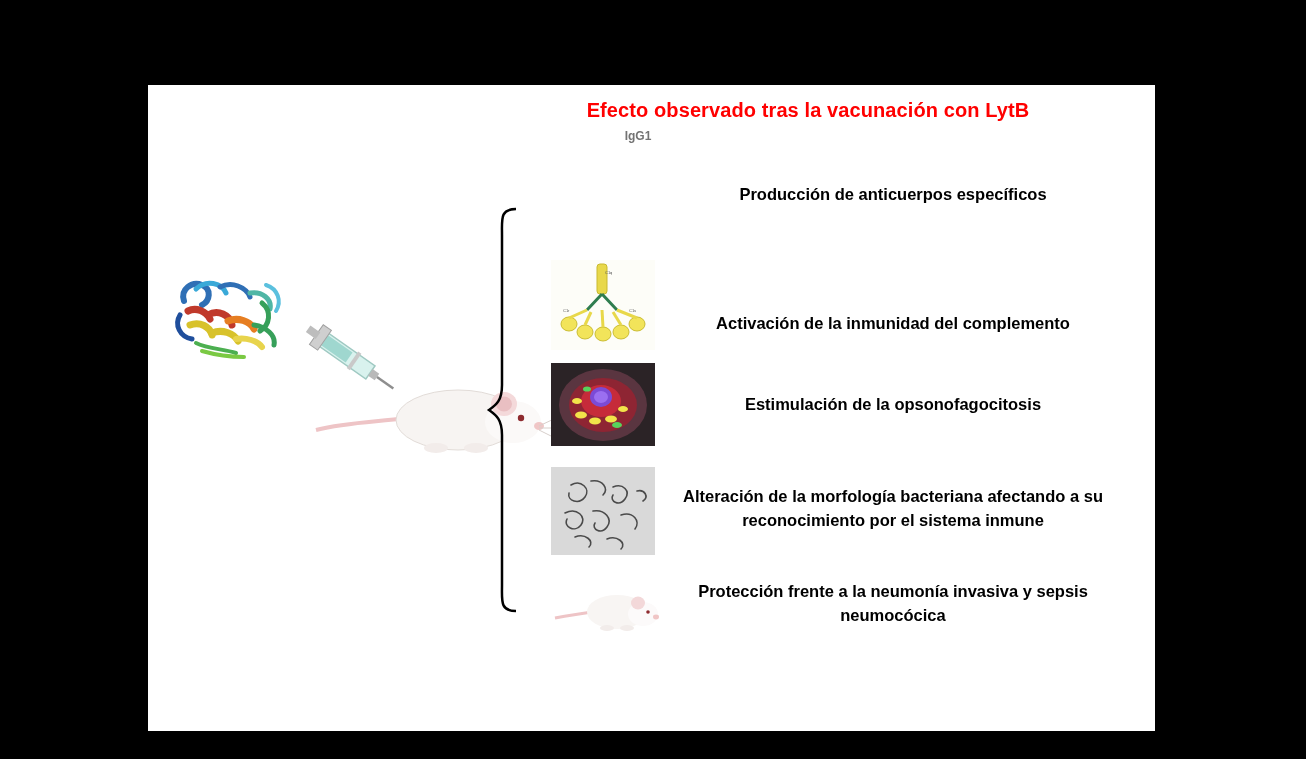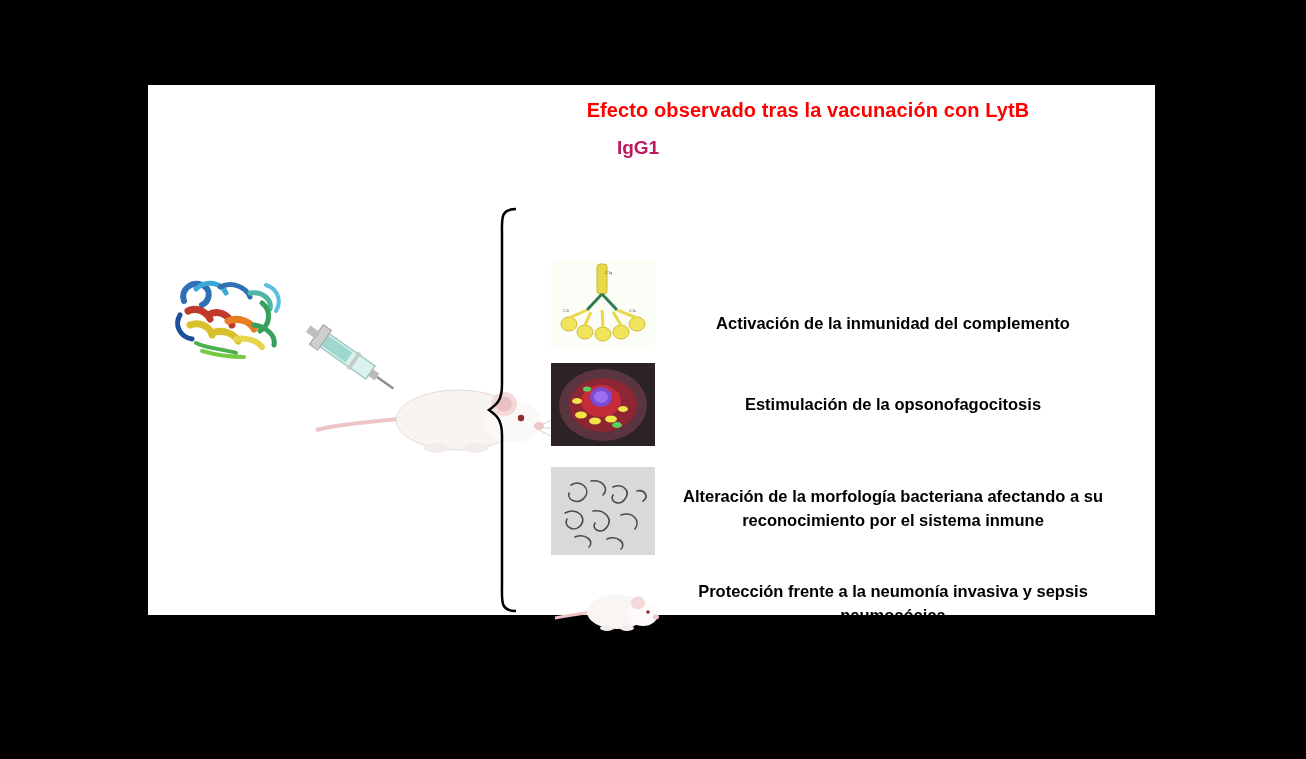--- a/index.html
+++ b/index.html
@@ -11,21 +11,21 @@
     width: 1306px;
     height: 759px;
     font-family: "Liberation Sans", sans-serif;
     overflow: hidden;
   }
   #slide {
     position: absolute;
     left: 148px;
     top: 85px;
     width: 1007px;
-    height: 530px;
+    height: 646px;
     background: #ffffff;
   }
   
   #title {
     position: absolute;
     left: 330px;
     top: 14px;
     width: 660px;
     text-align: center;
     color: #ff0000;
@@ -76,24 +76,24 @@
     width: 36px;
     height: 410px;
   }
   
   .mid {
     position: absolute;
     text-align: center;
   }
   #igg-block {
     left: 380px;
-    top: 48px;
+    top: 42px;
     width: 220px;
-    color: #be185d;
-    font-size: 19px;
+    color: #737373;
+    font-size: 12px;
     font-weight: bold;
     line-height: 1.55;
   }
   .thumb {
     position: absolute;
     border: 0;
   }
   #thumb-complement { left: 403px; top: 175px; width: 104px; height: 90px; }
   #thumb-phago      { left: 403px; top: 278px; width: 104px; height: 83px; }
   #thumb-morph      { left: 403px; top: 382px; width: 104px; height: 88px; }
@@ -243,18 +243,19 @@
     <path d="M4,48 C24,44 42,42 58,40" stroke="#eec4c6" stroke-width="3" fill="none"></path>
     <ellipse cx="66" cy="42" rx="30" ry="17" fill="#f8f5f3"></ellipse>
     <ellipse cx="92" cy="44" rx="15" ry="12" fill="#fcfafa"></ellipse>
     <ellipse cx="87" cy="33" rx="7" ry="6.5" fill="#f3d8d9"></ellipse>
     <circle cx="97" cy="42" r="1.8" fill="#8e2b2f"></circle>
     <ellipse cx="105" cy="47" rx="3" ry="2.4" fill="#f0c6c6"></ellipse>
     <ellipse cx="56" cy="58" rx="7" ry="3" fill="#f2ecea"></ellipse>
     <ellipse cx="76" cy="58" rx="7" ry="3" fill="#f2ecea"></ellipse>
   </svg>
 
+  <div class="rowtext" id="txt-1">Producción de anticuerpos específicos</div>
   <div class="rowtext" id="txt-2">Activación de la inmunidad del complemento</div>
   <div class="rowtext" id="txt-3">Estimulación de la opsonofagocitosis</div>
   <div class="rowtext" id="txt-4">Alteración de la morfología bacteriana afectando a su reconocimiento por el sistema inmune</div>
   <div class="rowtext" id="txt-5">Protección frente a la neumonía invasiva y sepsis neumocócica</div>
 
 </div>
 
 </body></html>

